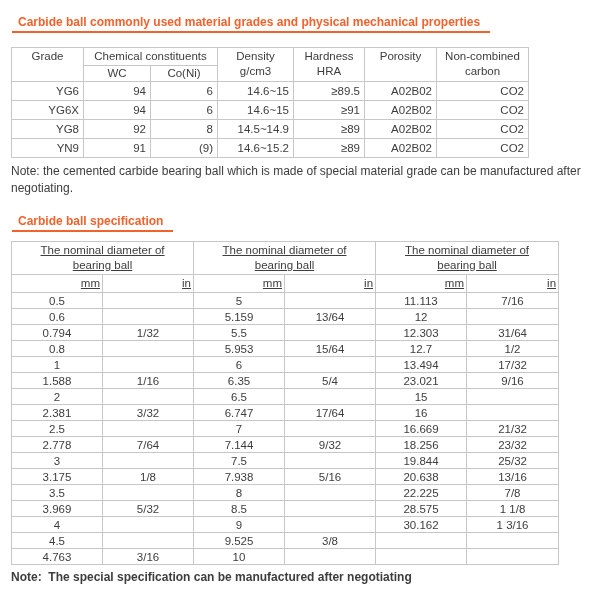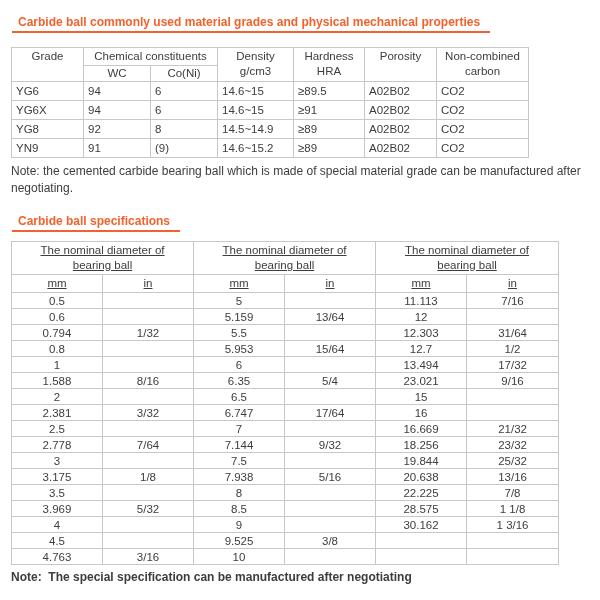--- a/index.html
+++ b/index.html
@@ -36,29 +36,29 @@
     overflow:hidden;
   }
 
   
   .materials{width:517px;margin:14px 0 0 1px;}
   .materials th{text-align:center;vertical-align:top;padding:1px 2px;line-height:15px;}
   .materials th.sub{text-align:center;padding:0 4px;height:15px;}
   .materials td{
     height:19px;
     padding:0 4px;
-    text-align:left;
+    text-align:right;
     vertical-align:middle;
   }
 
   
   .specs{width:547px;margin:9px 0 0 1px;}
   .specs th{vertical-align:middle;text-align:center;line-height:15px;padding:1px 2px;text-decoration:underline;}
   .specs th.group{height:33px;}
-  .specs th.unit{height:16px;}
+  .specs th.unit{height:16px;text-align:right;}
   .specs td{
     height:16px;
     padding:0 2px;
     text-align:center;
     vertical-align:middle;
   }
 
   .note{
     margin:5px 0 0 1px;
     line-height:17px;
@@ -146,21 +146,21 @@
           <td>A02B02</td>
           <td>CO2</td>
         </tr>
       </tbody>
   </table>
 
   <p class="note">Note: the cemented carbide bearing ball which is made of special material grade can be manufactured after negotiating.</p>
 
   <div class="gap"></div>
 
-  <div class="section-title">Carbide ball specifications</div>
+  <div class="section-title">Carbide ball specification</div>
 
   <table class="specs">
     <colgroup>
       <col style="width:91px">
         <col style="width:91px">
         <col style="width:91px">
       <col style="width:91px">
         <col style="width:91px">
         <col style="width:92px">
     </colgroup>
@@ -224,21 +224,21 @@
         <tr>
           <td>1</td>
           <td></td>
           <td>6</td>
           <td></td>
           <td>13.494</td>
           <td>17/32</td>
         </tr>
         <tr>
           <td>1.588</td>
-          <td>8/16</td>
+          <td>1/16</td>
           <td>6.35</td>
           <td>5/4</td>
           <td>23.021</td>
           <td>9/16</td>
         </tr>
         <tr>
           <td>2</td>
           <td></td>
           <td>6.5</td>
           <td></td>

